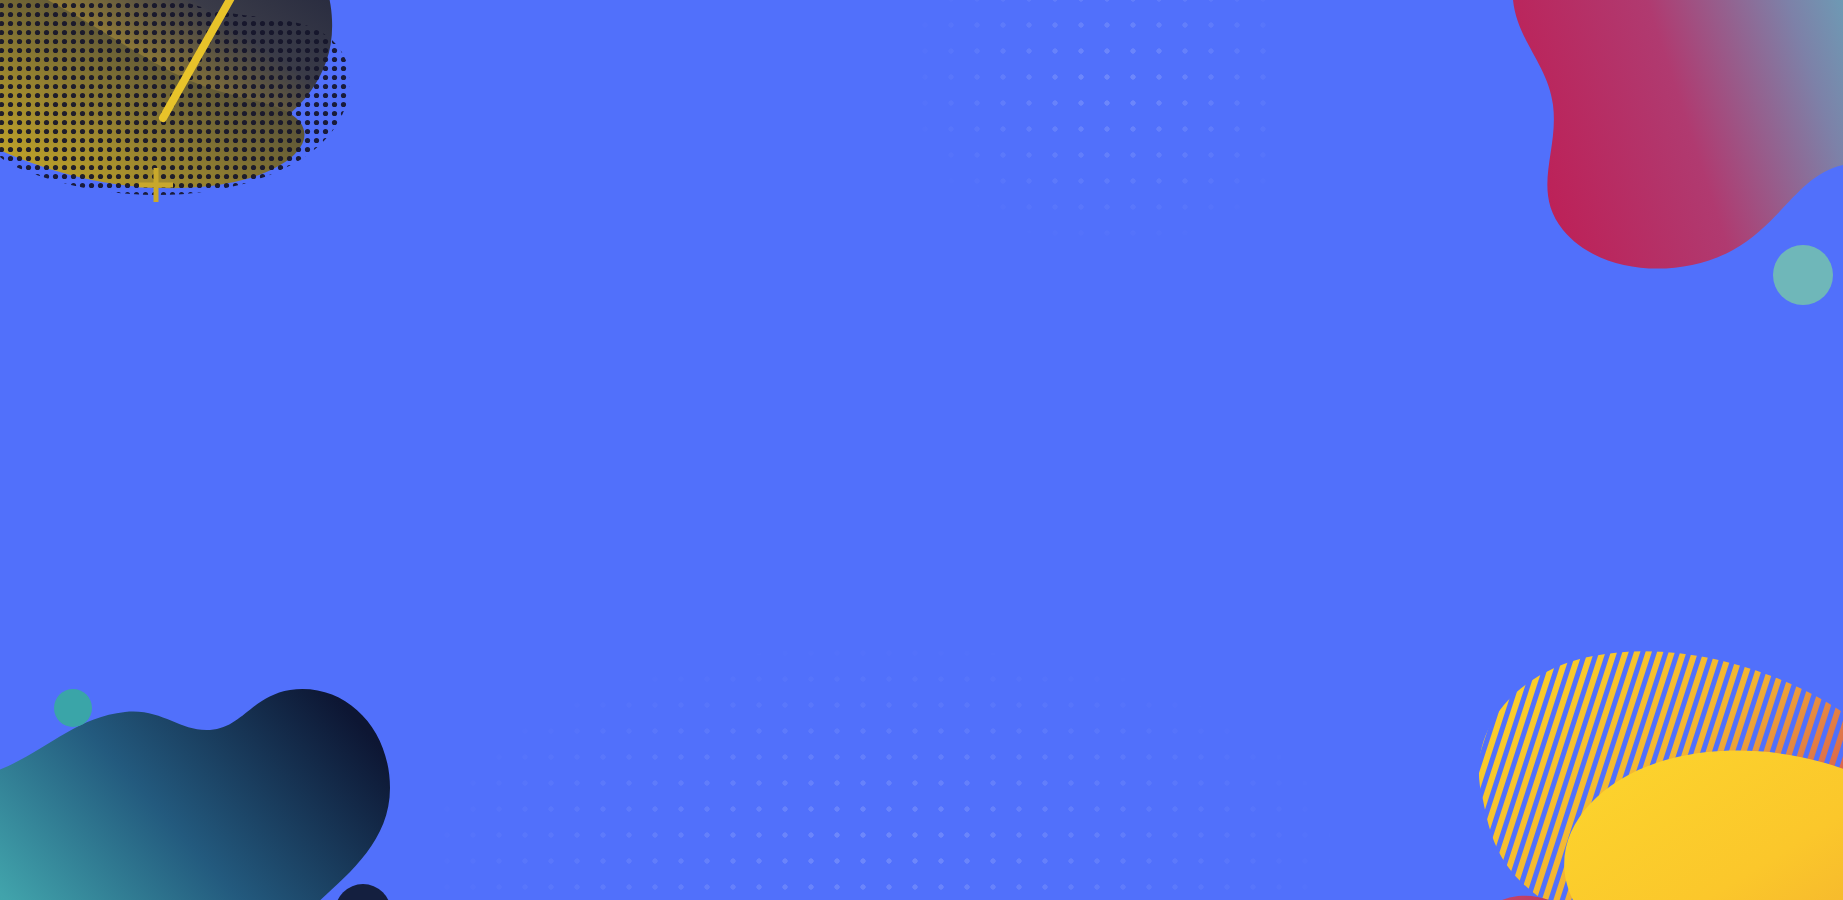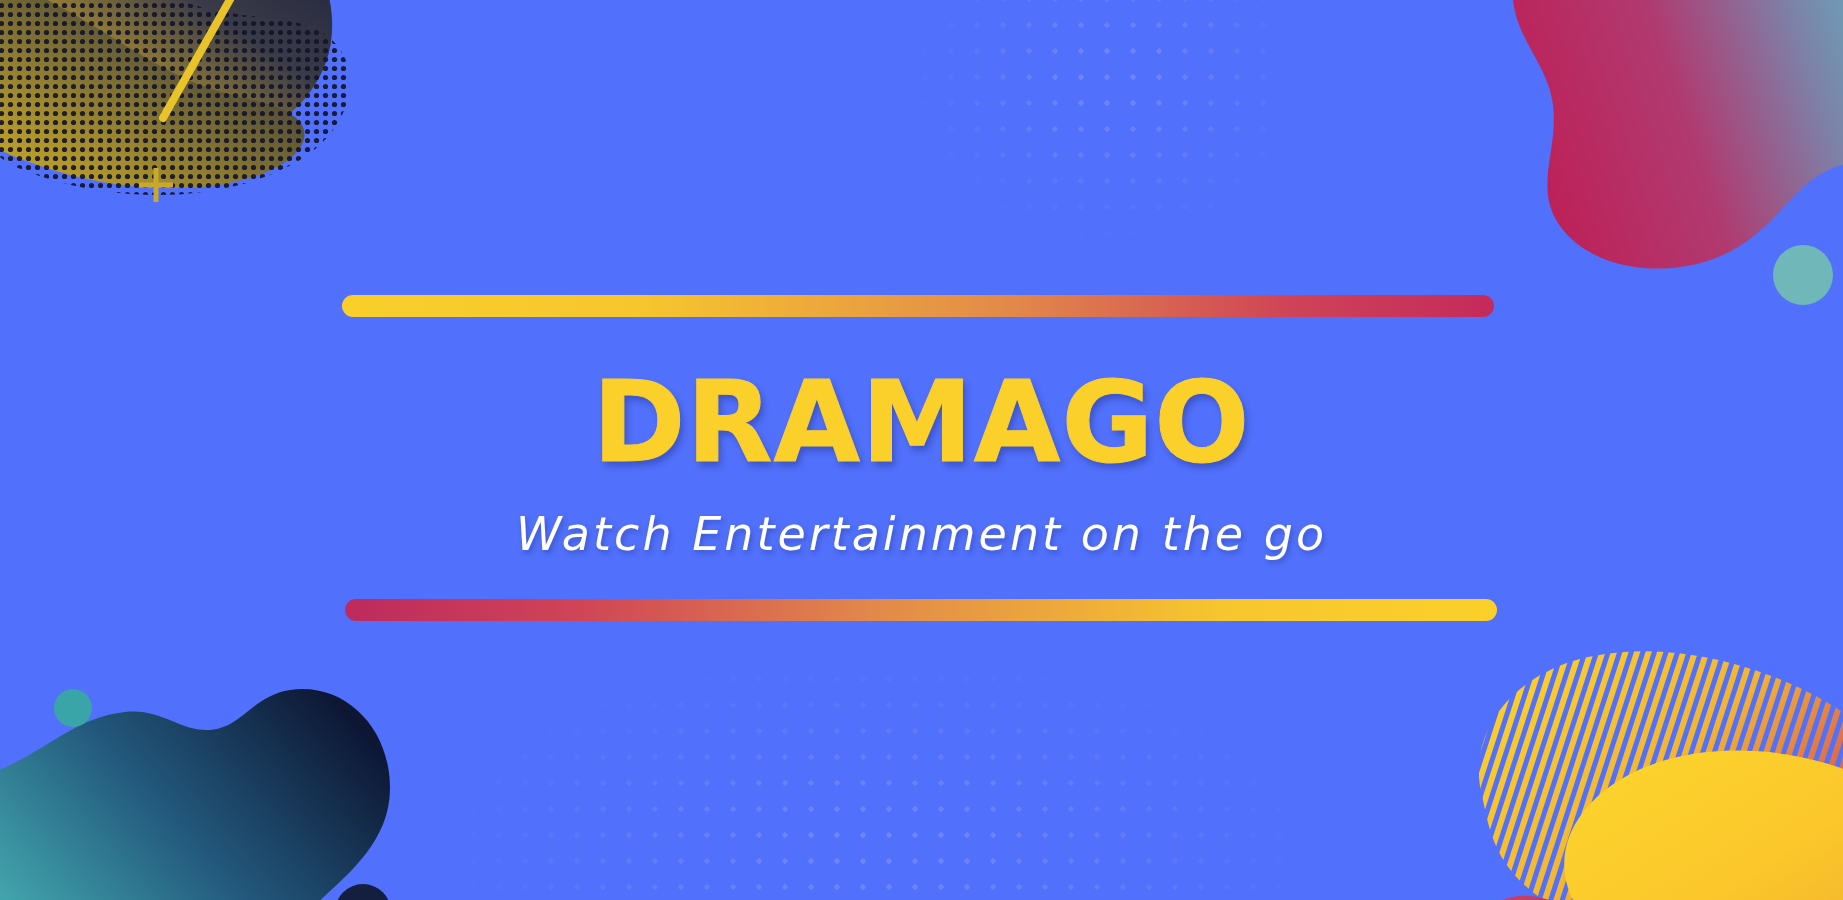--- a/index.html
+++ b/index.html
@@ -269,26 +269,14 @@
              C 330 396, 280 400, 240 382
              C 210 368, 198 350, 190 330 Z" fill="url(#brSolidGrad)"></path>
 
     <path d="M 368 404
              C 400 420, 436 438, 470 448
              L 520 454 L 520 418
              C 470 410, 420 392, 382 376 Z" fill="url(#brTailGrad)"></path>
     <line x1="392" y1="388" x2="520" y2="438" stroke="#e6a93a" stroke-width="5"></line>
   </svg>
 
-  <div class="center-block">
-
-    <div class="rule rule-top"></div>
-
-    <h1 class="title">DRAMAGO</h1>
-
-    <p class="subtitle">Watch Entertainment on the go</p>
-
-    <div class="spacer-bottom"></div>
-
-    <div class="rule rule-bottom"></div>
-  </div>
 
 </div>
 
 </body></html>

